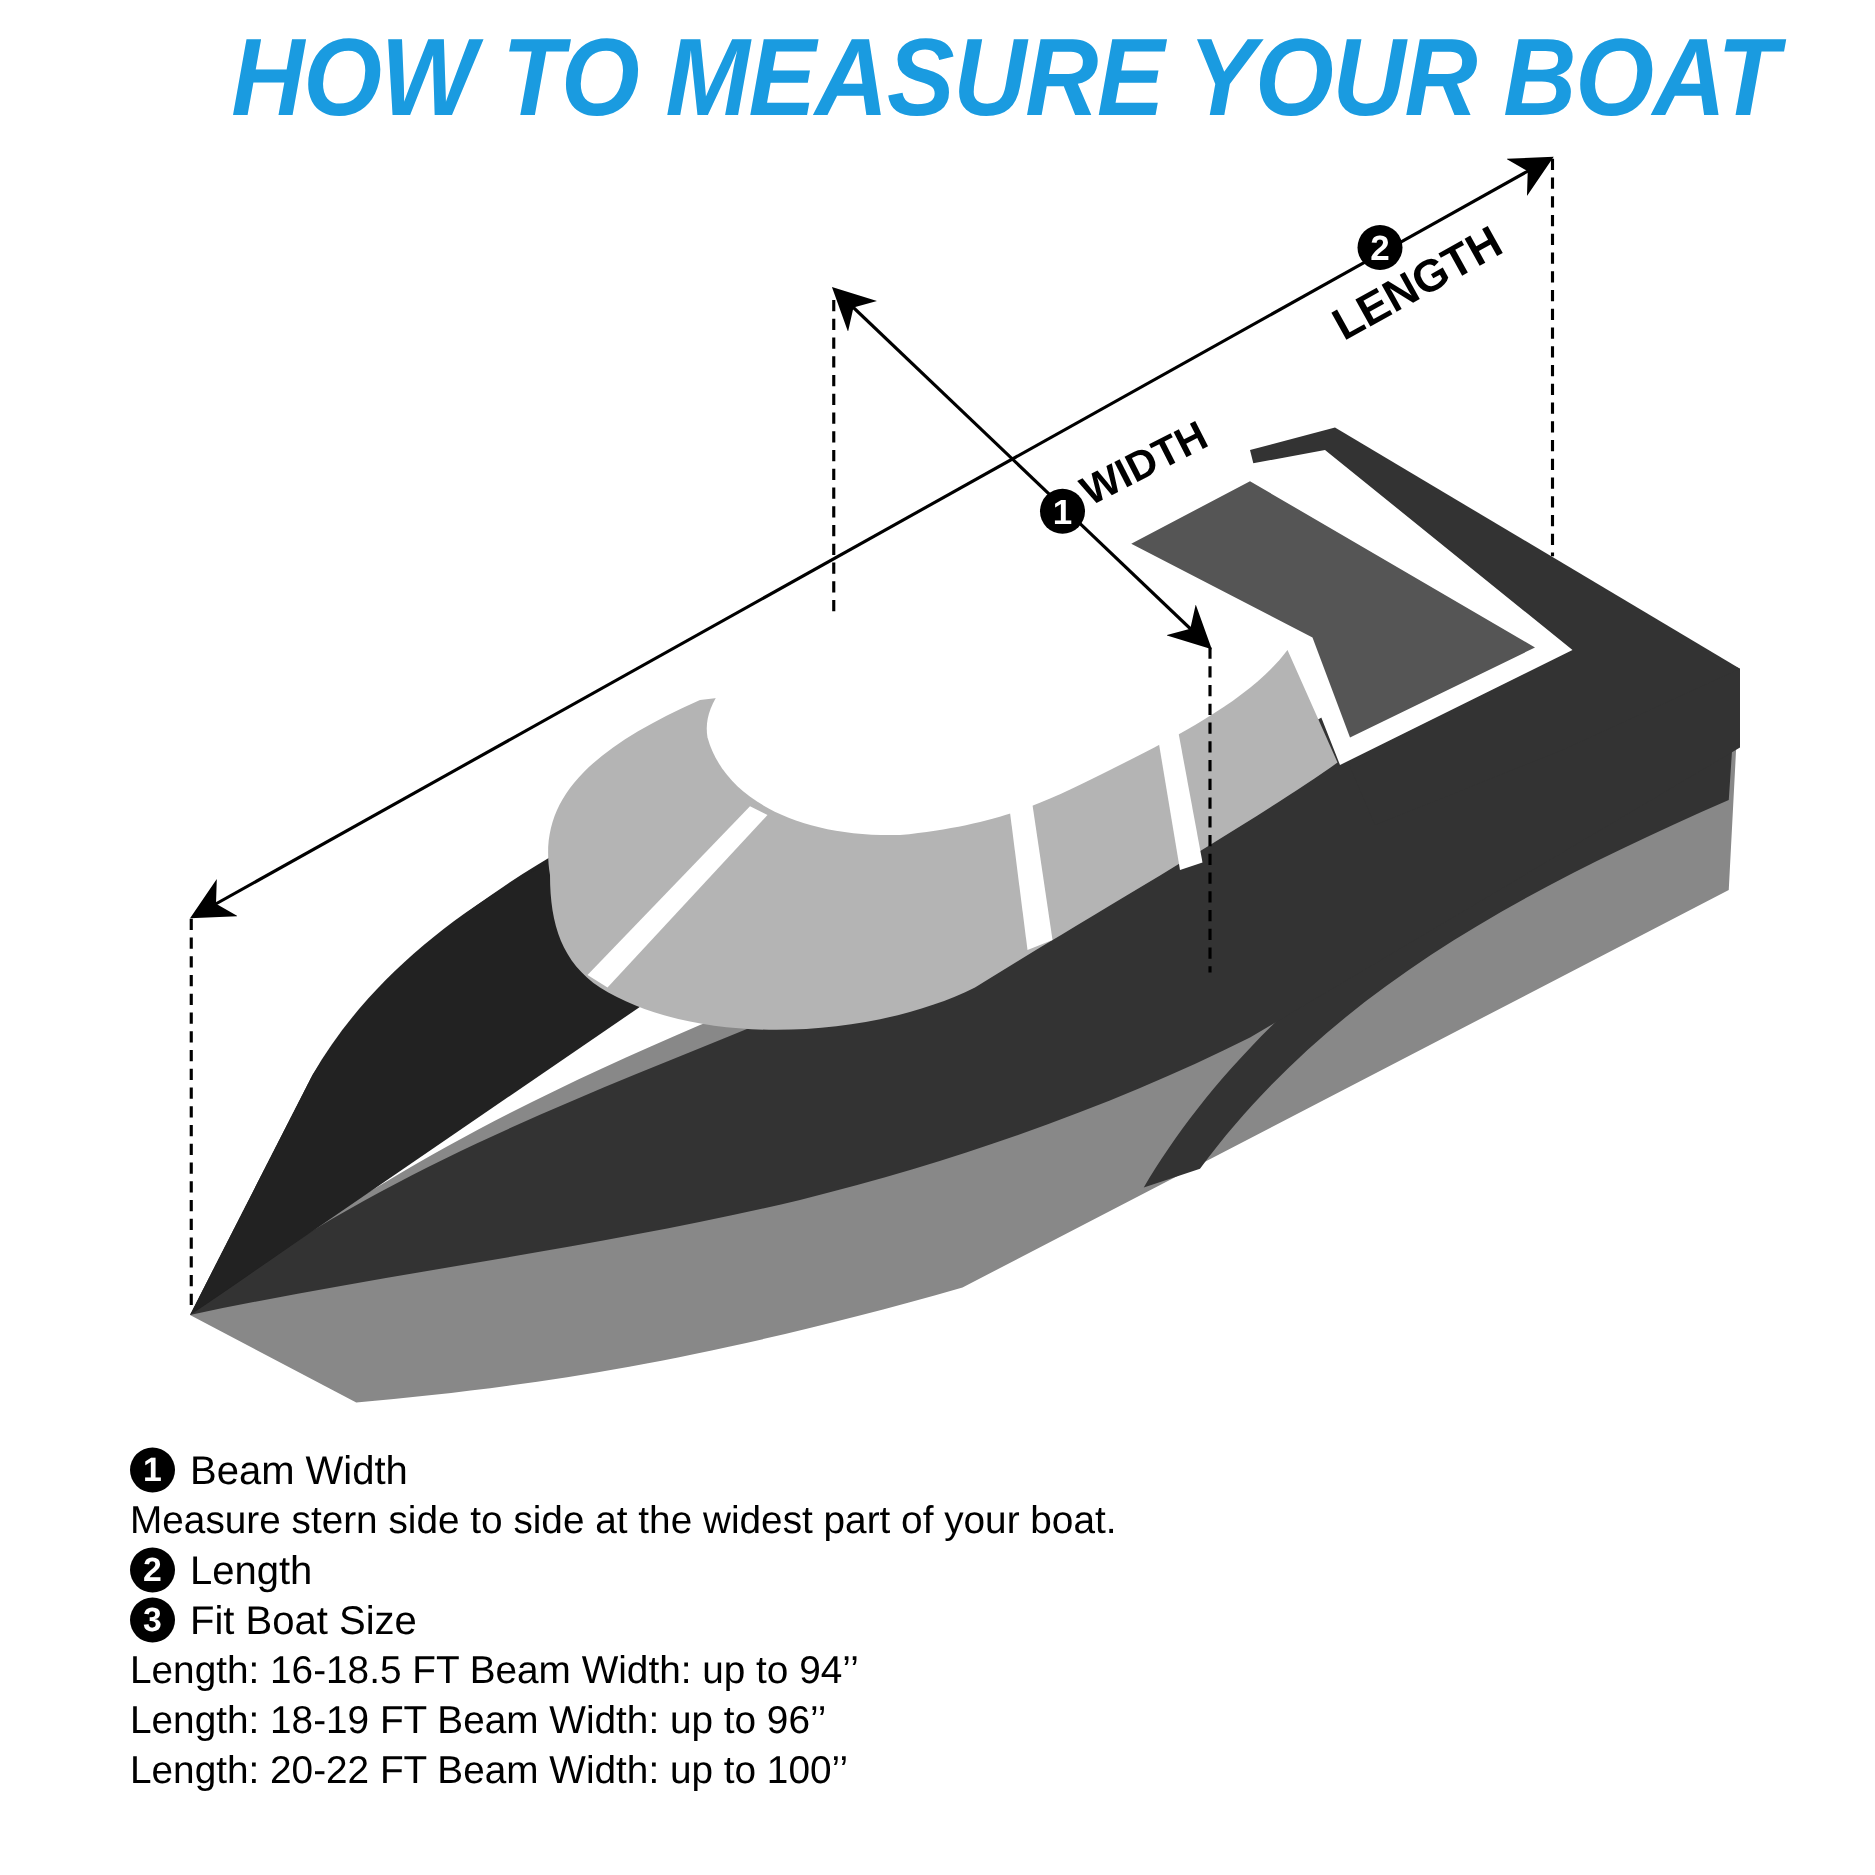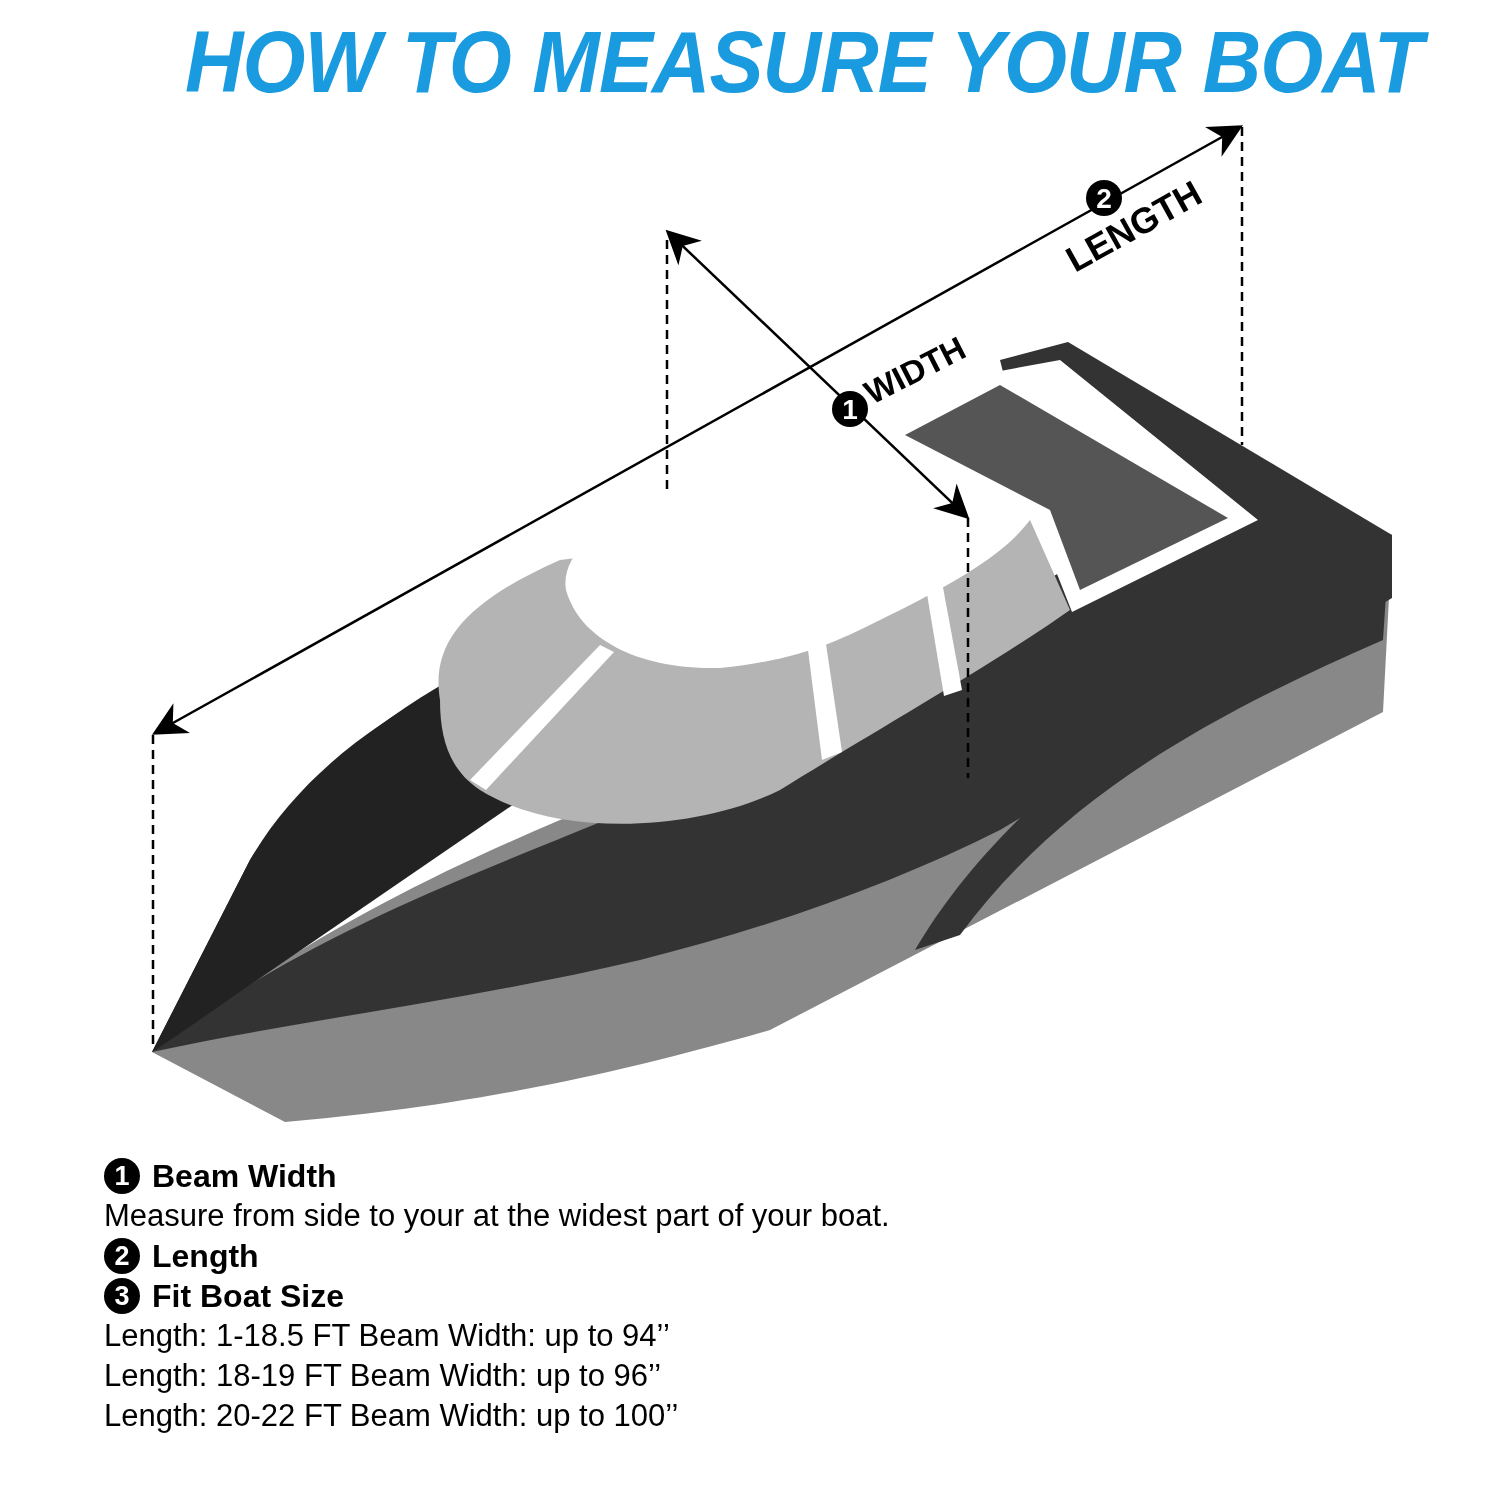--- a/index.html
+++ b/index.html
@@ -11,21 +11,21 @@
       transform: scaleX(0.92); transform-origin: left top; white-space: nowrap;
     }
     .diagram { position: absolute; left: 0; top: 0; width: 1500px; height: 1140px; }
     .legend { position: absolute; left: 104px; top: 1156px; width: 1100px; }
     .legend-head { display: flex; align-items: center; height: 40px; }
     .num-badge {
       display: inline-flex; align-items: center; justify-content: center;
       width: 36px; height: 36px; border-radius: 50%; background: #000; color: #fff;
       font-weight: bold; font-size: 27px; margin-right: 12px; flex: none;
     }
-    .legend-title { font-weight: bold; font-size: 32px; line-height: 40px; }
+    .legend-title { font-weight: normal; font-size: 32px; line-height: 40px; }
     .legend-desc { font-size: 31px; line-height: 40px; height: 40px; white-space: nowrap; }
   </style>
 </head>
 <body>
 
 <div class="title">HOW TO MEASURE YOUR BOAT</div>
 
 <svg class="diagram" viewBox="0 0 1500 1140" xmlns="http://www.w3.org/2000/svg">
   <defs>
     <marker id="arrowhead" viewBox="0 0 20 20" refX="18" refY="10" markerWidth="34" markerHeight="34" markerUnits="userSpaceOnUse" orient="auto-start-reverse">
@@ -80,30 +80,30 @@
     <text x="1075" y="273" transform="rotate(-29 1075 273)" font-family="Liberation Sans, sans-serif" font-weight="bold" font-size="36" fill="#000">LENGTH</text>
   </g>
 </svg>
 
 <div class="legend">
   <div class="legend-item">
     <div class="legend-head">
       <span class="num-badge">1</span>
       <span class="legend-title">Beam Width</span>
     </div>
-    <div class="legend-desc">Measure from side to your at the widest part of your boat.</div>
+    <div class="legend-desc">Measure stern side to side at the widest part of your boat.</div>
   </div>
   <div class="legend-item">
     <div class="legend-head">
       <span class="num-badge">2</span>
       <span class="legend-title">Length</span>
     </div>
   </div>
   <div class="legend-item">
     <div class="legend-head">
       <span class="num-badge">3</span>
       <span class="legend-title">Fit Boat Size</span>
     </div>
-    <div class="legend-desc">Length: 1-18.5 FT Beam Width: up to 94’’</div>
+    <div class="legend-desc">Length: 16-18.5 FT Beam Width: up to 94’’</div>
     <div class="legend-desc">Length: 18-19 FT Beam Width: up to 96’’</div>
     <div class="legend-desc">Length: 20-22 FT Beam Width: up to 100’’</div>
   </div>
 </div>
 
 </body></html>

